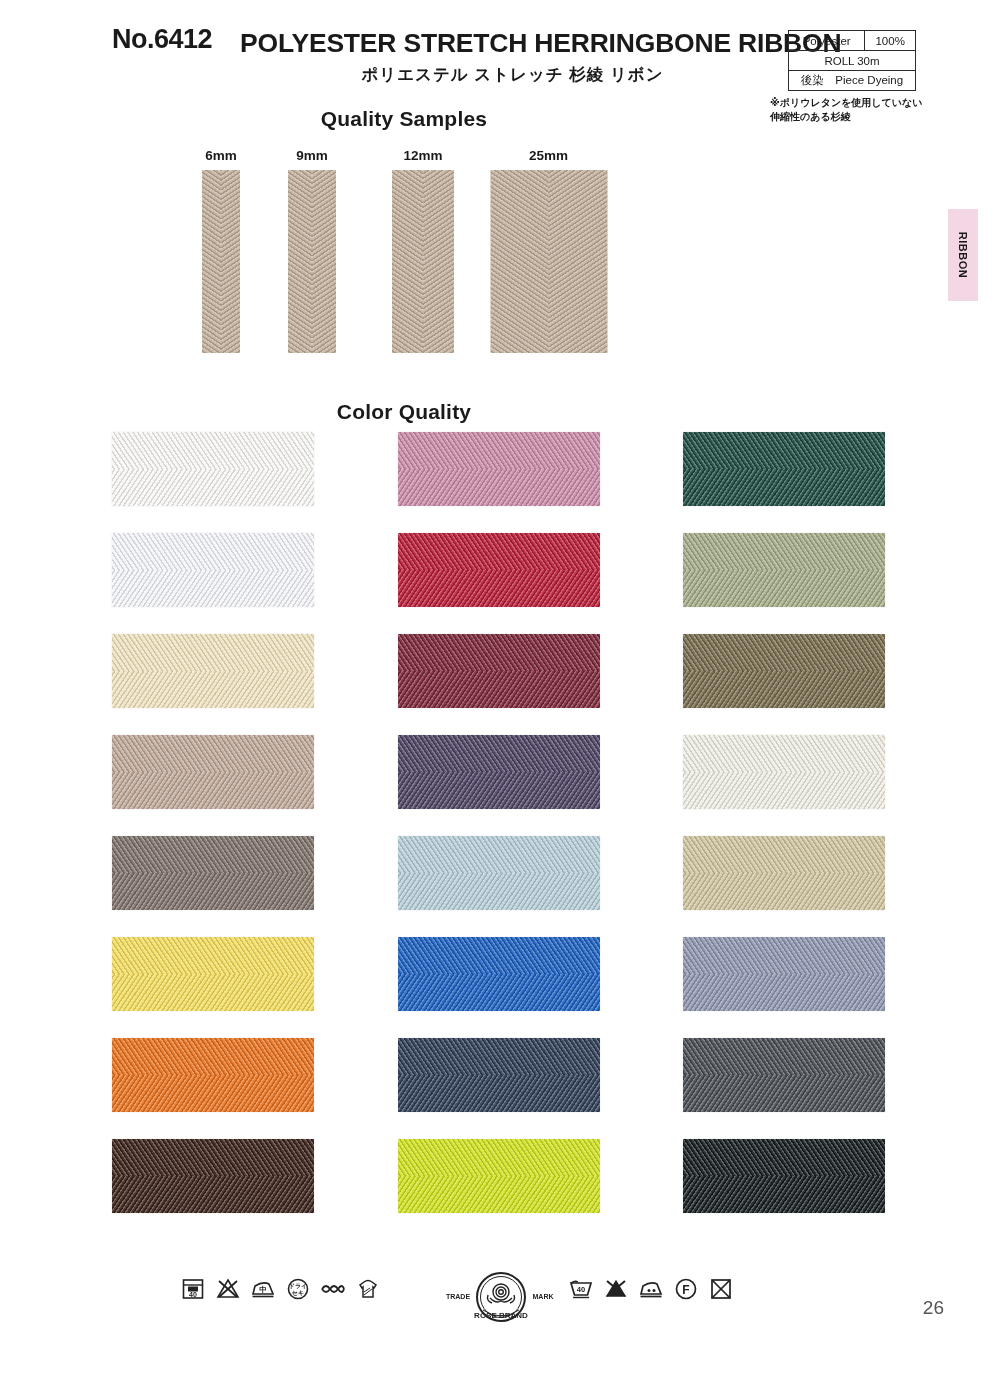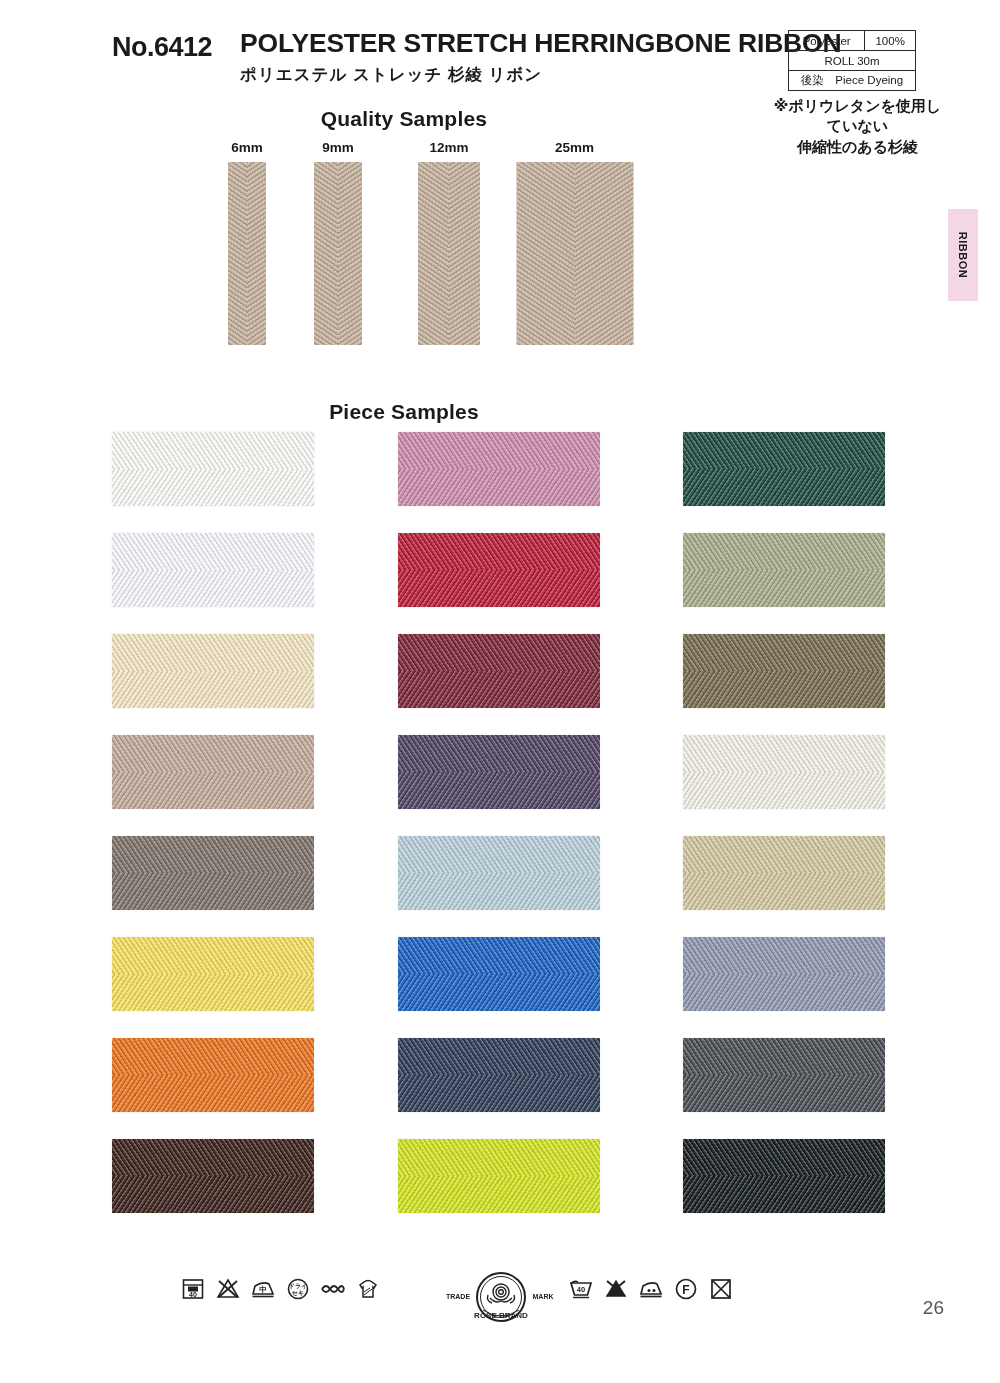--- a/index.html
+++ b/index.html
@@ -6,46 +6,46 @@
   html,body{margin:0;padding:0;background:#fff;}
   body{
     width:1000px;height:1383px;position:relative;overflow:hidden;
     font-family:"Liberation Sans","DejaVu Sans",sans-serif;color:#1a1a1a;
   }
   .page{position:absolute;inset:0;}
 
   
   .header{position:absolute;left:0;top:0;width:1000px;height:110px;}
   .prod-no{
-    position:absolute;left:112px;top:32px;
+    position:absolute;left:112px;top:24px;
     font-size:27px;font-weight:bold;letter-spacing:-0.5px;
   }
   .prod-title{
     position:absolute;left:240px;top:28px;width:545px;
     font-size:26.5px;font-weight:bold;text-align:center;letter-spacing:-0.2px;
     white-space:nowrap;
   }
   .prod-title-jp{
     position:absolute;left:240px;top:64px;width:545px;
-    font-size:16.5px;font-weight:bold;text-align:left;letter-spacing:1px;
+    font-size:16.5px;font-weight:bold;text-align:center;letter-spacing:1px;
   }
 
   
   .spec-table{
     position:absolute;left:788px;top:30px;width:128px;
     border-collapse:collapse;font-size:11.5px;
   }
   .spec-table td{
     border:1px solid #2b2b2b;text-align:center;padding:2px 3px;height:15px;
     white-space:nowrap;
     margin-top:20px;
   }
   .spec-note{
     position:absolute;left:770px;top:96px;width:175px;
-    font-size:15px;line-height:1.35;text-align:center;font-weight:bold;
+    font-size:10px;line-height:1.35;text-align:left;font-weight:bold;
   }
 
   
   .ribbon-tab{
     position:absolute;left:948px;top:209px;width:30px;height:92px;
     background:#f4d7e4;
   }
   .ribbon-tab span{
     position:absolute;left:50%;top:50%;
     transform:translate(-50%,-50%) rotate(90deg);
@@ -55,21 +55,21 @@
   
   .sect-title{
     position:absolute;width:808px;text-align:center;
     font-size:21px;font-weight:bold;letter-spacing:0.2px;
   }
   #qs-title{top:107px;}
   #cs-title{top:400px;}
 
   
   .quality-row{position:absolute;left:0;top:140px;width:1000px;height:215px;}
-  .q-item{position:absolute;top:0;margin-left:26px;}
+  .q-item{position:absolute;top:8px;}
   .q-label{
     position:absolute;top:0;left:50%;transform:translateX(-50%);
     font-size:13.5px;font-weight:bold;white-space:nowrap;
   }
   .q-swatch{
     position:absolute;top:22px;left:50%;transform:translateX(-50%);
     background-color:#c0ac99;
   }
 
   
@@ -185,21 +185,21 @@
       <div class="q-item" style="left: 382px; width: 82px;">
         <div class="q-label">12mm</div>
         <div class="q-swatch hb hb-v" style="width: 62px; height: 183px; background-color: rgb(194, 174, 155);"></div>
       </div>
       <div class="q-item" style="left: 490px; width: 117px; text-align: center;">
         <div class="q-label">25mm</div>
         <div class="q-swatch hb hb-v" style="width: 117px; height: 183px; background-color: rgb(194, 174, 155);"></div>
       </div>
     </div>
 
-  <div class="sect-title" id="cs-title">Piece Samples</div>
+  <div class="sect-title" id="cs-title">Color Quality</div>
   <div class="color-grid" id="color-grid">
       <div class="c-cell" style="left: 40px; top: 0px; width: 274px; height: 74px;">
         <div class="c-code">0<span class="sub">(Off)</span></div>
         <div class="c-swatch hb" style="background-color: rgb(247, 246, 243);"></div>
       </div>
       <div class="c-cell" style="left: 40px; top: 101px; width: 274px; height: 74px;">
         <div class="c-code">1<span class="sub">(WH)</span></div>
         <div class="c-swatch hb" style="background-color: rgb(243, 244, 248);"></div>
       </div>
       <div class="c-cell" style="left: 40px; top: 202px; width: 274px; height: 74px;">

